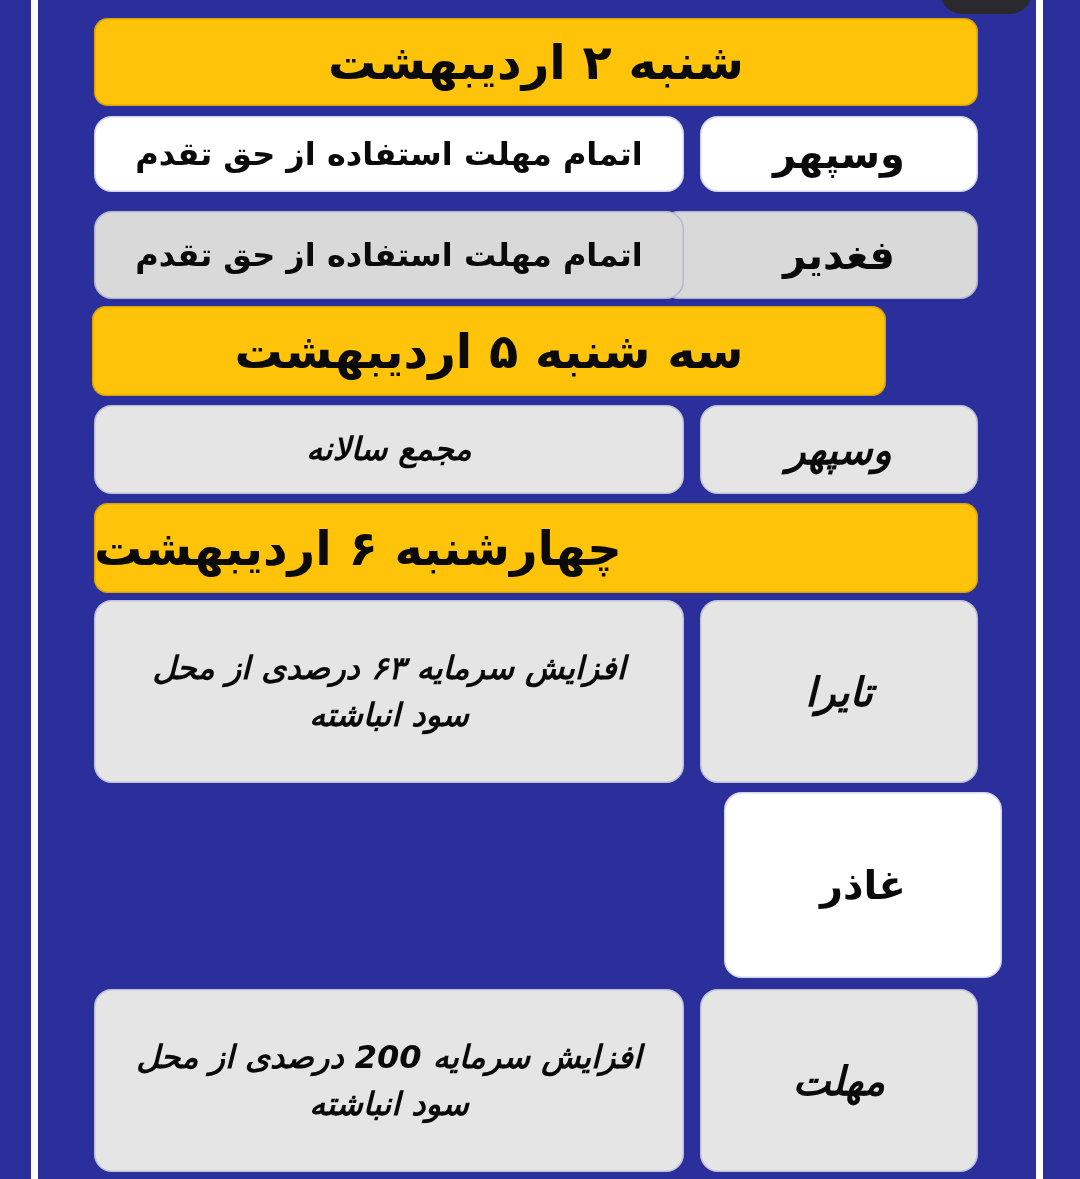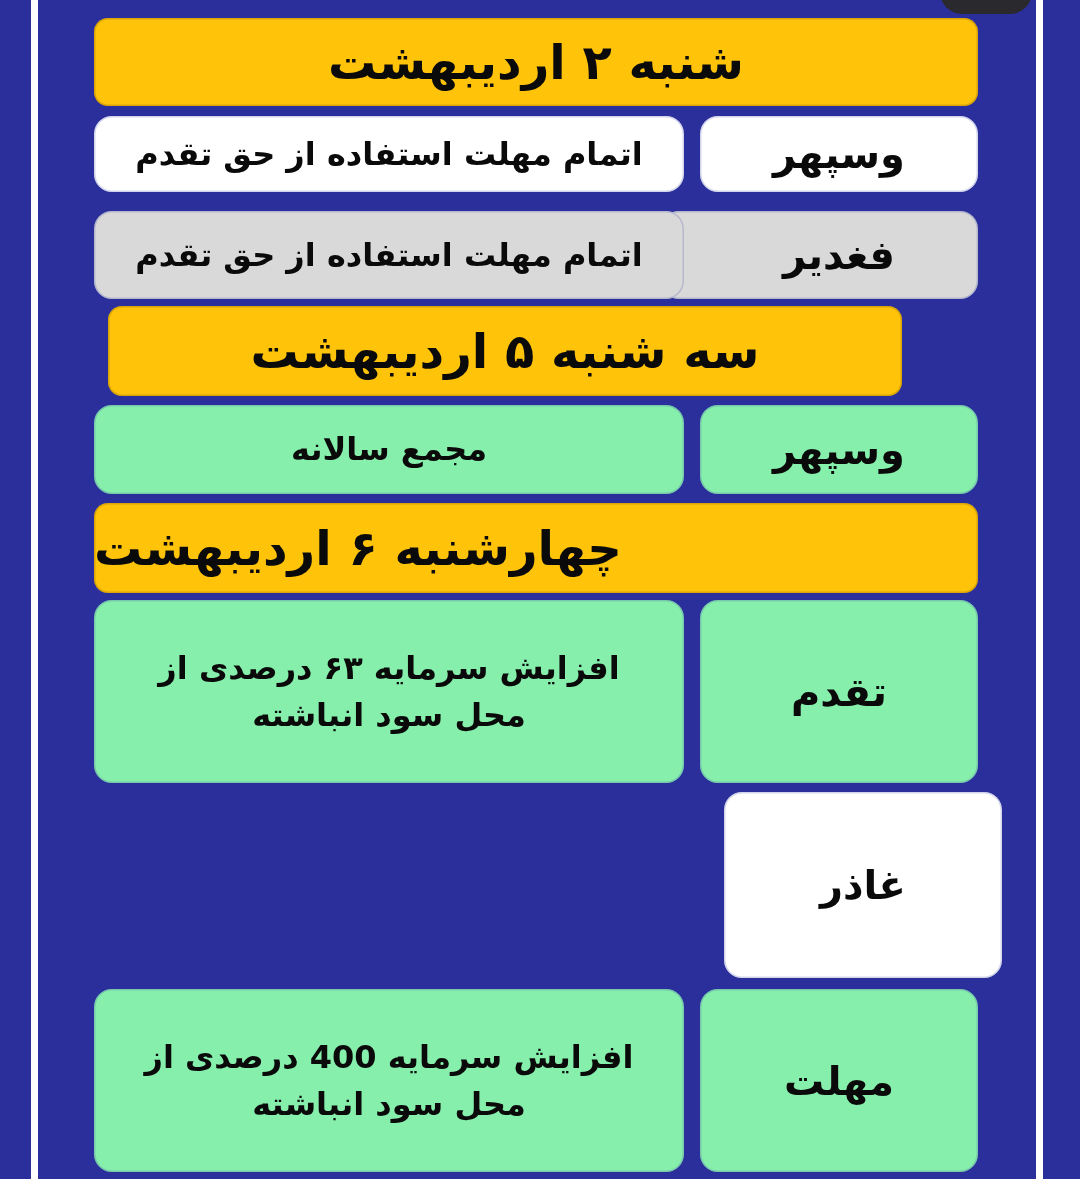--- a/index.html
+++ b/index.html
@@ -85,21 +85,21 @@
     .cell.event {
       left: 0;
       width: 590px;
       font-size: 32px;
       line-height: 1.45;
       padding: 0 38px;
       box-sizing: border-box;
     }
     .white { background: #ffffff; }
     .light-gray { background: #d9d9d9; padding-left: 39px; }
-    .gray { background: #86efac; }
+    .gray { background: #e5e5e5; font-style: italic; }
   </style>
 </head>
 <body>
 
 <div class="frame-line left"></div>
 <div class="frame-line right"></div>
 <div class="top-pill"></div>
 
 <div class="board">
 
@@ -116,50 +116,50 @@
   </div>
   <div class="row" style="top:193px;height:88px;">
     <div class="cell symbol light-gray">
       <span>فغدیر</span>
     </div>
     <div class="cell event light-gray">
       <span>اتمام مهلت استفاده از حق تقدم</span>
     </div>
   </div>
 
-  <div class="day-header" style="top:288px;height:90px;left:-2px;width:794px;margin-left:16px;">
+  <div class="day-header" style="top:288px;height:90px;left:-2px;width:794px;">
     <span>سه شنبه ۵ اردیبهشت</span>
   </div>
   <div class="row" style="top:387px;height:89px;">
     <div class="cell symbol gray">
       <span>وسپهر</span>
     </div>
     <div class="cell event gray">
       <span>مجمع سالانه</span>
     </div>
   </div>
 
   <div class="day-header" style="top:485px;height:90px;justify-content:flex-end;">
     <span>چهارشنبه ۶ اردیبهشت</span>
   </div>
   <div class="row" style="top:582px;height:183px;">
     <div class="cell symbol gray">
-      <span>تقدم</span>
+      <span>تایرا</span>
     </div>
     <div class="cell event gray">
       <span>افزایش سرمایه ۶۳ درصدی از محل سود انباشته</span>
     </div>
   </div>
   <div class="row" style="top:774px;height:186px;margin-left:24px;">
     <div class="cell symbol white">
       <span>غاذر</span>
     </div>
   </div>
   <div class="row" style="top:971px;height:183px;">
     <div class="cell symbol gray">
       <span>مهلت</span>
     </div>
     <div class="cell event gray">
-      <span>افزایش سرمایه 400 درصدی از محل سود انباشته</span>
+      <span>افزایش سرمایه 200 درصدی از محل سود انباشته</span>
     </div>
   </div>
 
 </div>
 
 </body></html>

